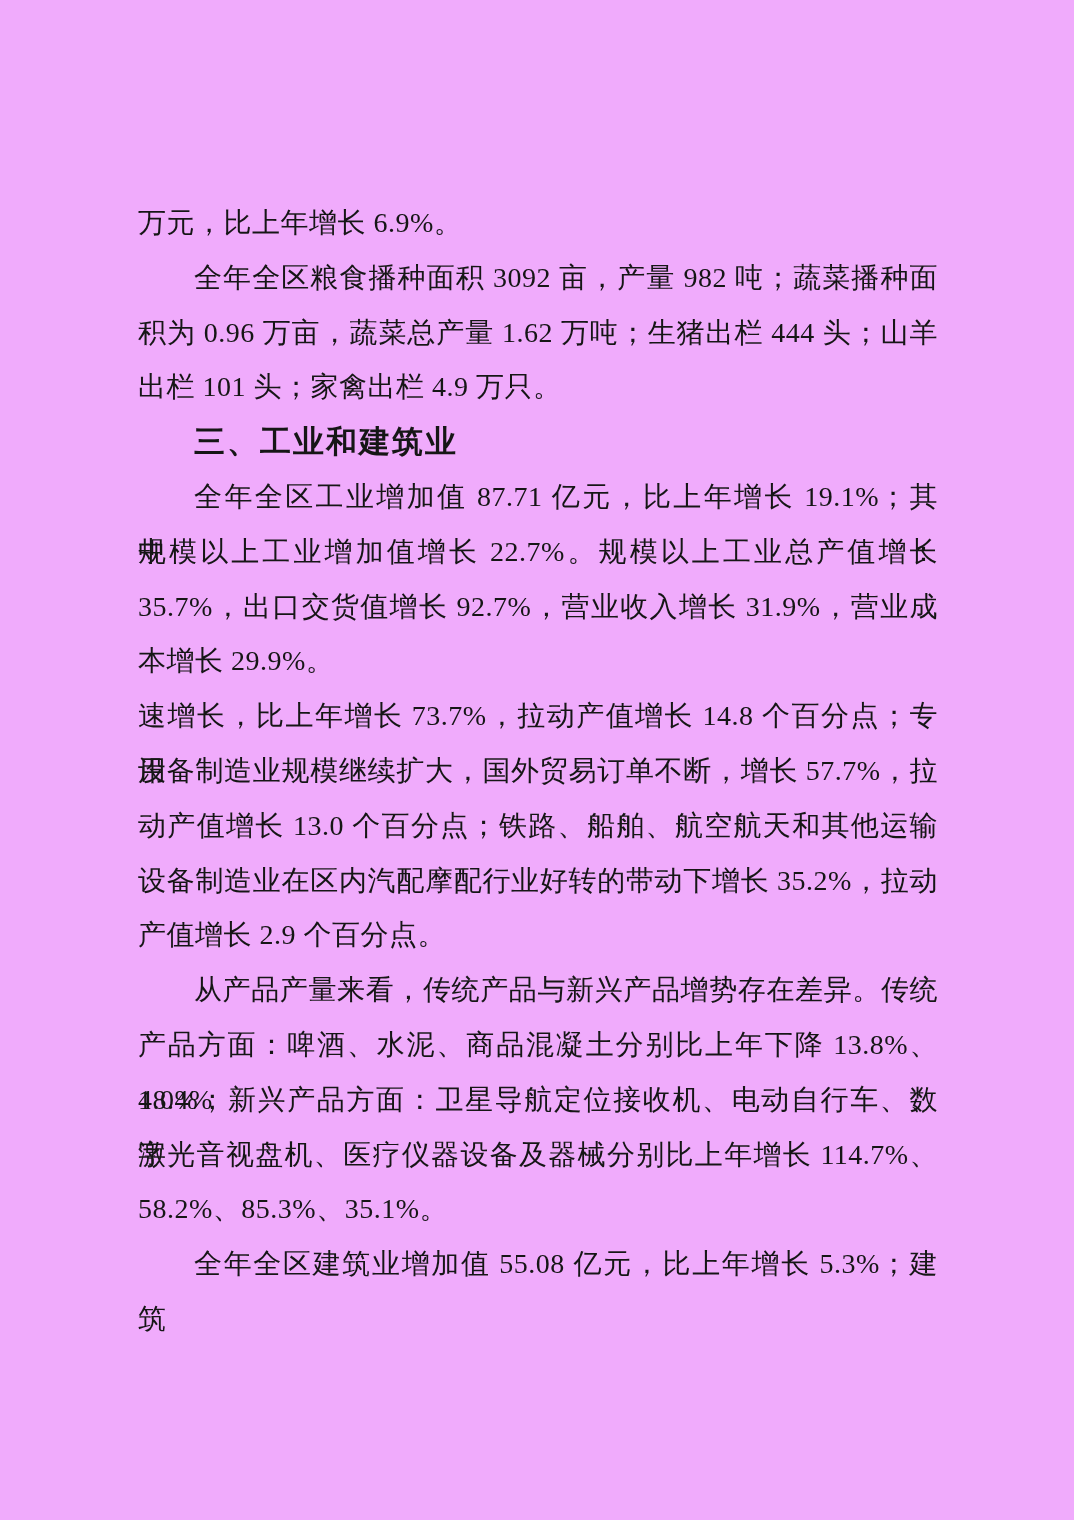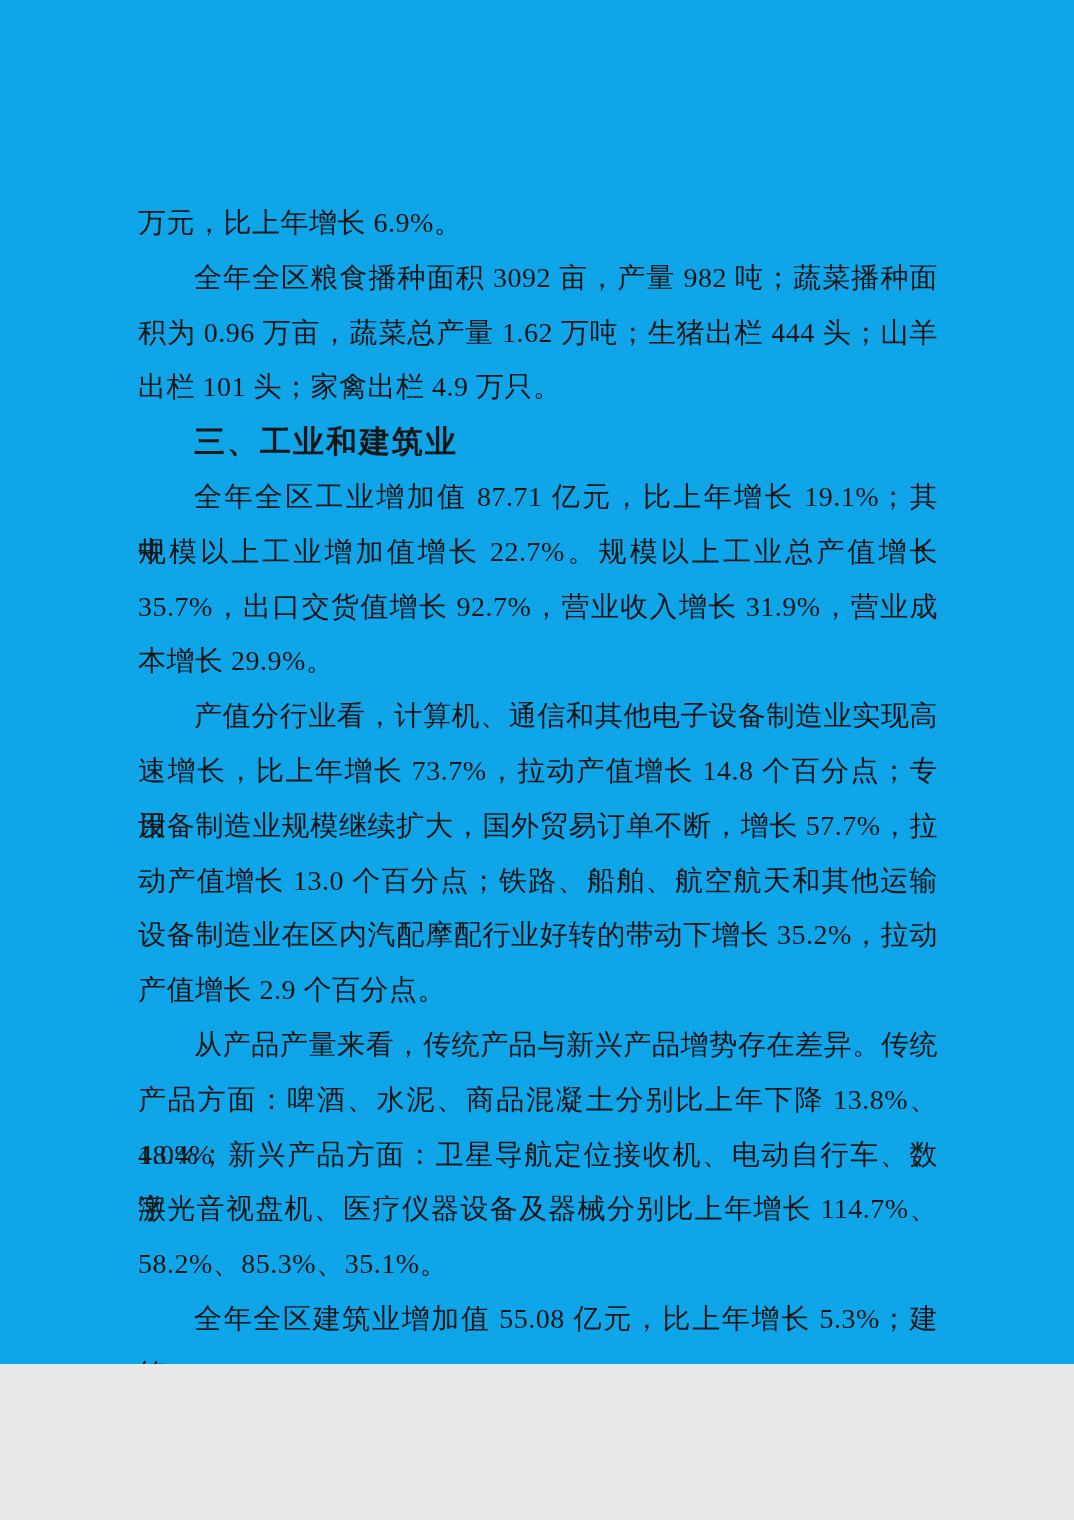--- a/index.html
+++ b/index.html
@@ -3,23 +3,23 @@
 <meta charset="utf-8">
 <style>
   html, body {
     margin: 0;
     padding: 0;
     background: #e8e8e8;
   }
   .page {
     position: relative;
     width: 1074px;
-    height: 1364px;
+    height: 1520px;
     margin: 0 auto;
-    background: #0ea5e9;
+    background: #f0abfc;
     overflow: hidden;
     font-family: "Liberation Serif", "DejaVu Serif", serif;
     color: #161616;
   }
   .textblock {
     position: absolute;
     left: 138px;
     top: 196px;
     width: 800px;
   }
@@ -55,21 +55,20 @@
   <div class="textblock">
     <div class="ln">万元，比上年增长 6.9%。</div>
     <div class="ln j ind">全年全区粮食播种面积 3092 亩，产量 982 吨；蔬菜播种面</div>
     <div class="ln j">积为 0.96 万亩，蔬菜总产量 1.62 万吨；生猪出栏 444 头；山羊</div>
     <div class="ln">出栏 101 头；家禽出栏 4.9 万只。</div>
     <div class="ln ind heading">三、工业和建筑业</div>
     <div class="ln j ind">全年全区工业增加值 87.71 亿元，比上年增长 19.1%；其中：</div>
     <div class="ln j">规模以上工业增加值增长 22.7%。规模以上工业总产值增长</div>
     <div class="ln j">35.7%，出口交货值增长 92.7%，营业收入增长 31.9%，营业成</div>
     <div class="ln">本增长 29.9%。</div>
-    <div class="ln j ind">产值分行业看，计算机、通信和其他电子设备制造业实现高</div>
     <div class="ln j">速增长，比上年增长 73.7%，拉动产值增长 14.8 个百分点；专用</div>
     <div class="ln j">设备制造业规模继续扩大，国外贸易订单不断，增长 57.7%，拉</div>
     <div class="ln j">动产值增长 13.0 个百分点；铁路、船舶、航空航天和其他运输</div>
     <div class="ln j">设备制造业在区内汽配摩配行业好转的带动下增长 35.2%，拉动</div>
     <div class="ln">产值增长 2.9 个百分点。</div>
     <div class="ln j ind">从产品产量来看，传统产品与新兴产品增势存在差异。传统</div>
     <div class="ln j">产品方面：啤酒、水泥、商品混凝土分别比上年下降 13.8%、18.4%、</div>
     <div class="ln j">4.0%；新兴产品方面：卫星导航定位接收机、电动自行车、数字</div>
     <div class="ln j">激光音视盘机、医疗仪器设备及器械分别比上年增长 114.7%、</div>
     <div class="ln">58.2%、85.3%、35.1%。</div>

